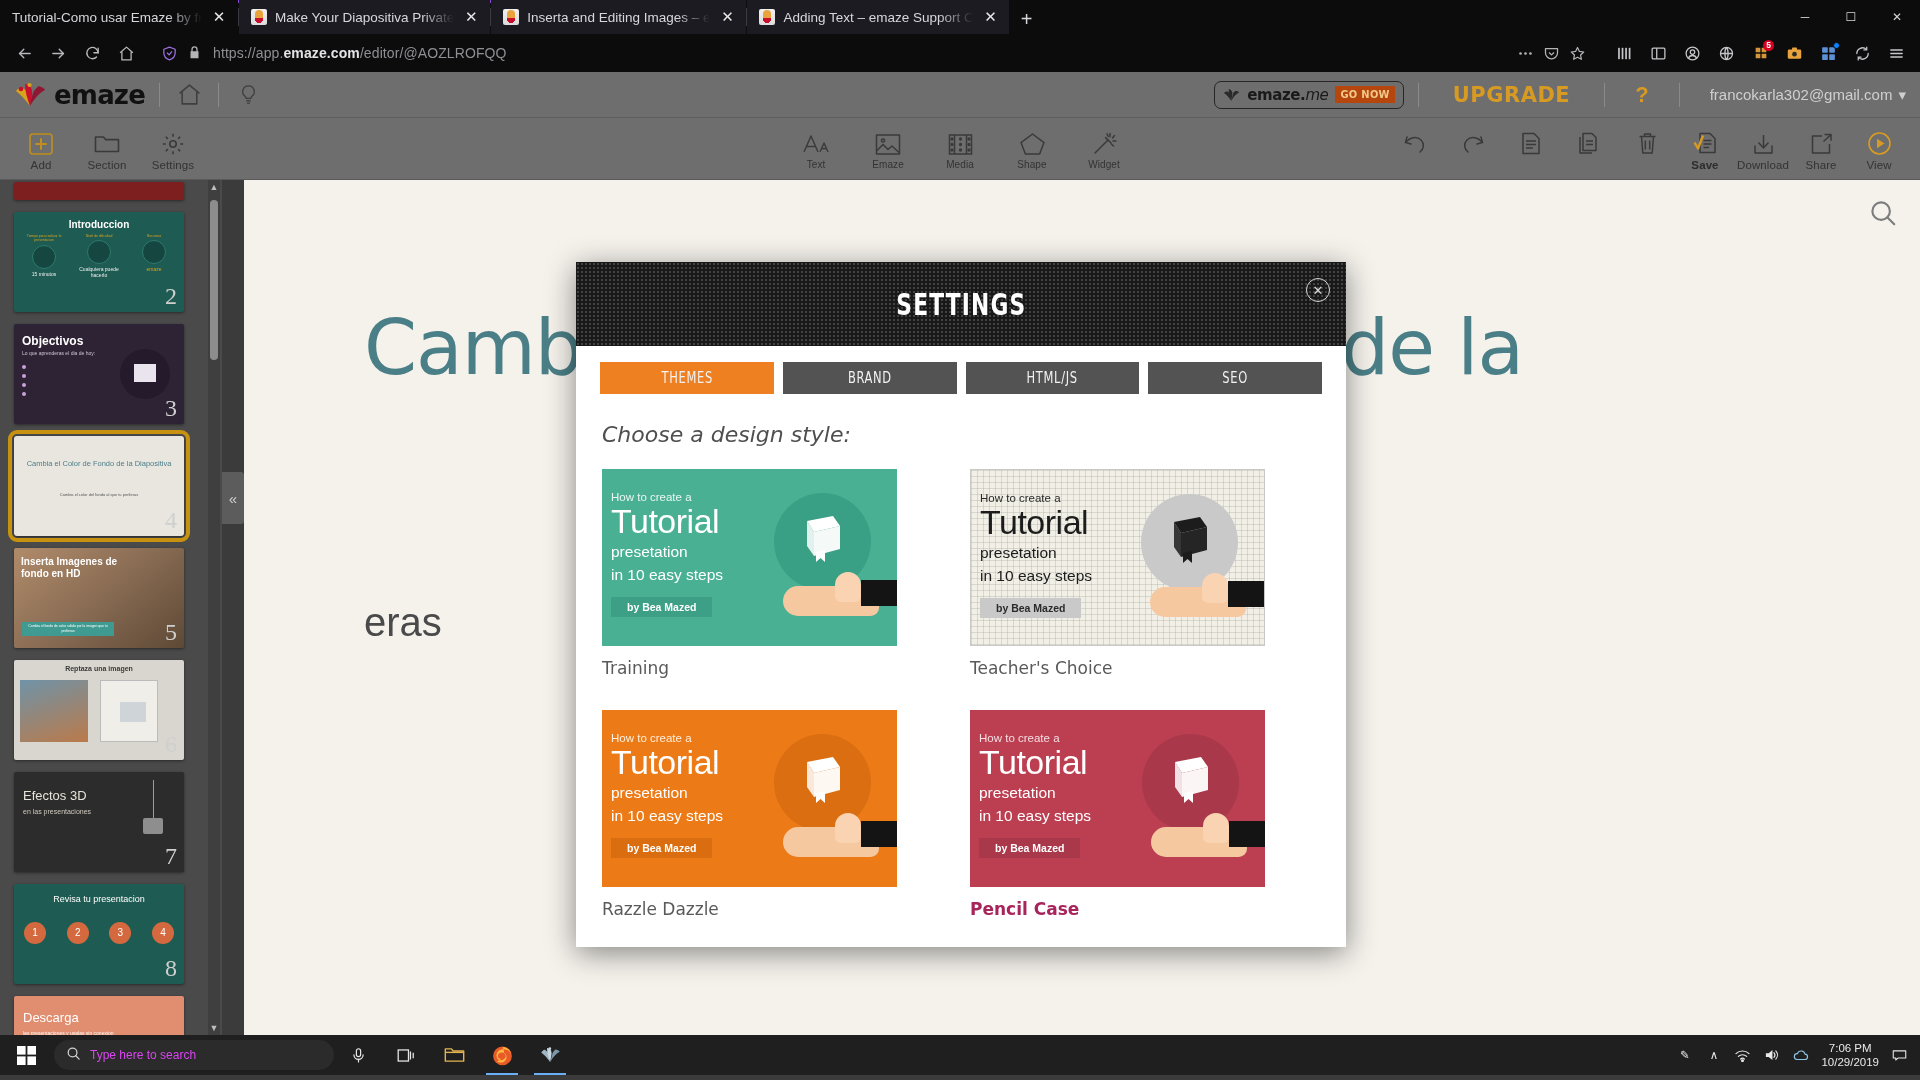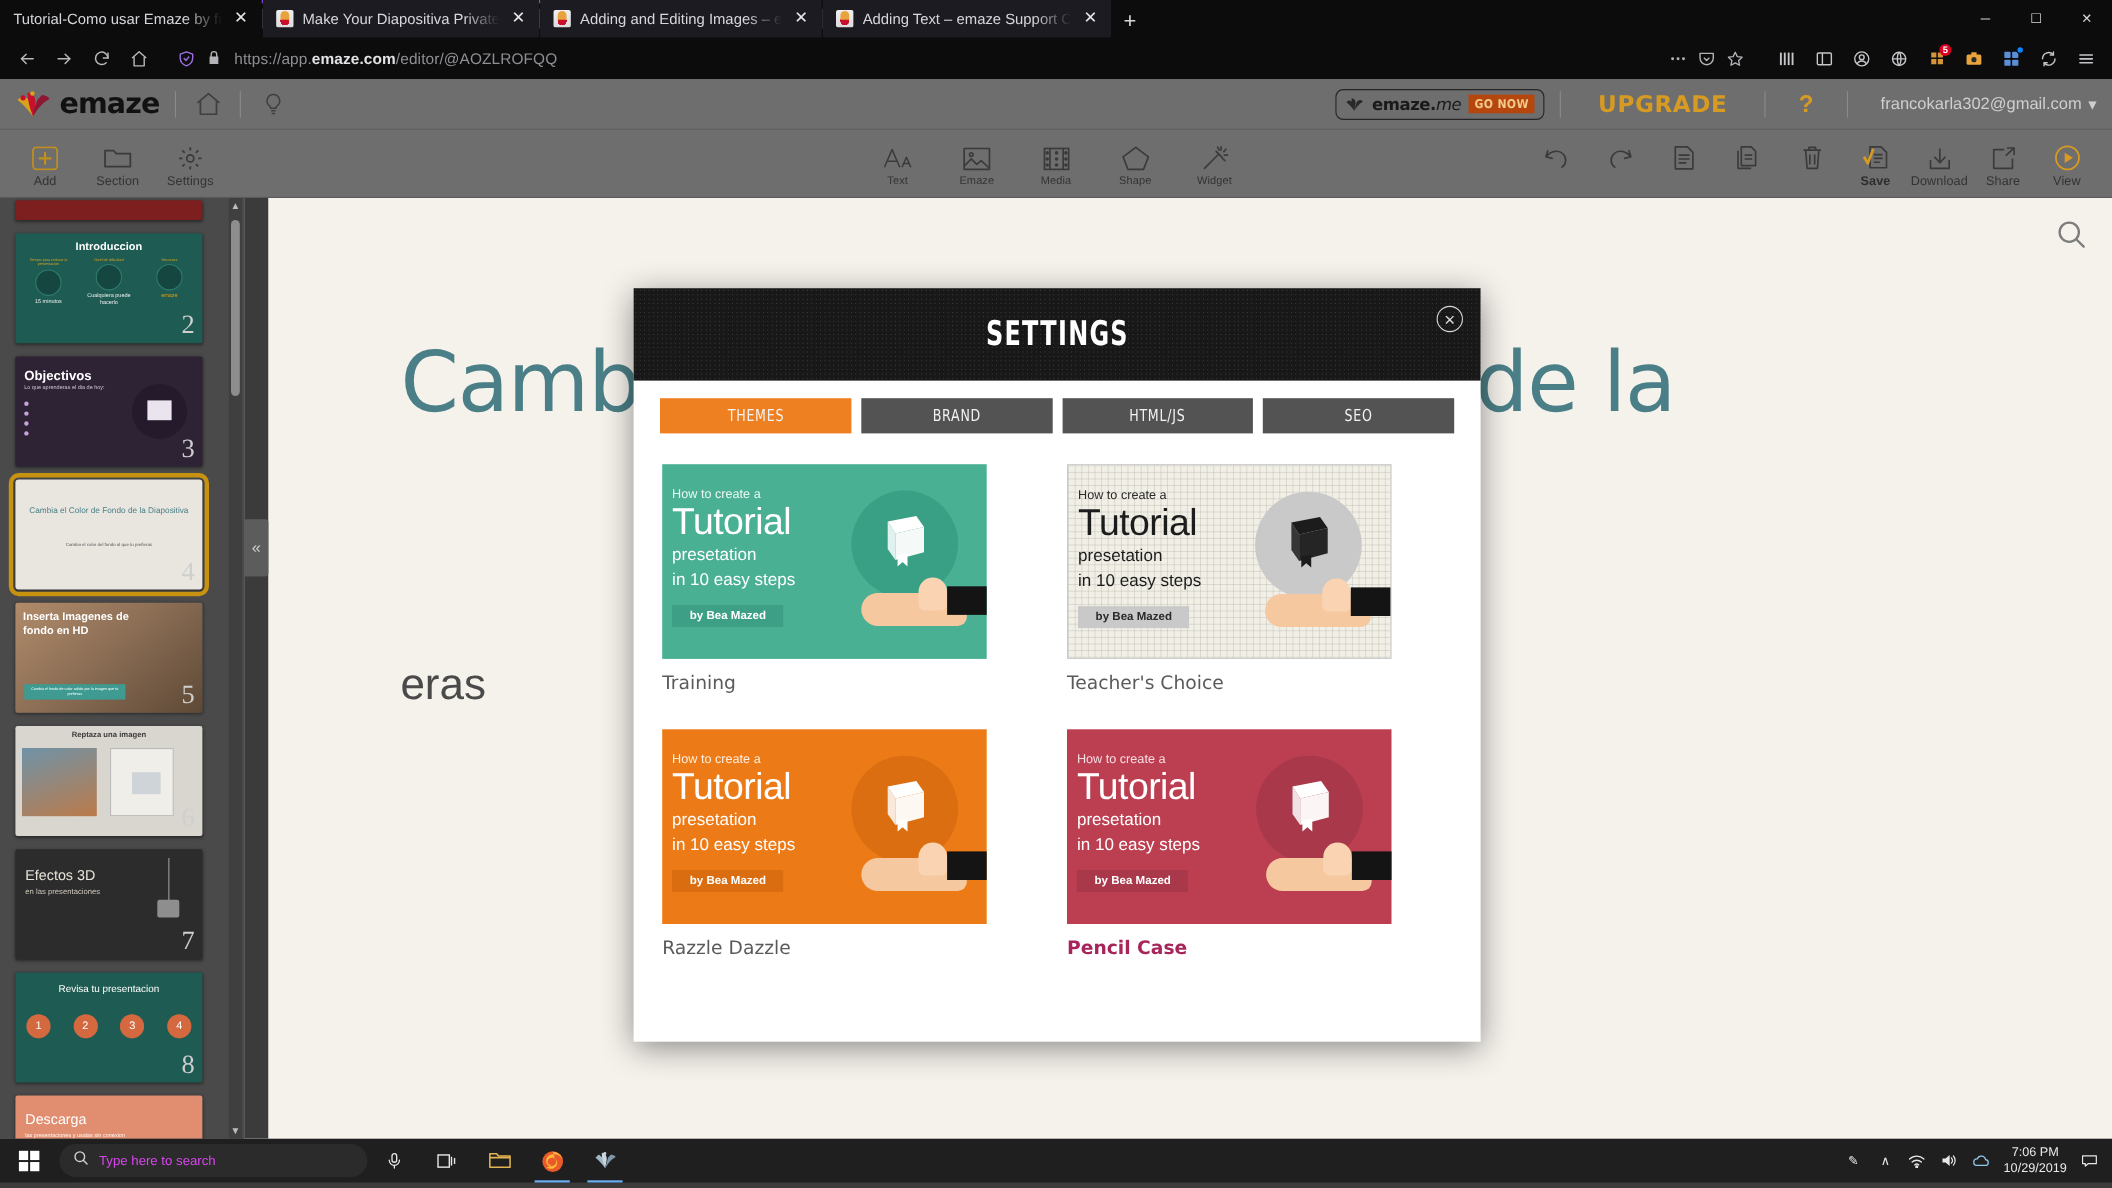--- a/index.html
+++ b/index.html
@@ -348,21 +348,21 @@
 
     <div class="tab inactive">
       <span class="favicon"></span>
       <span class="tab-title">Make Your Diapositiva Private</span>
       <span class="tab-close">✕</span>
     </div>
     <div class="tab-divider"></div>
 
     <div class="tab inactive">
       <span class="favicon"></span>
-      <span class="tab-title">Adding and Editing Images – e</span>
+      <span class="tab-title">Inserta and Editing Images – e</span>
       <span class="tab-close">✕</span>
     </div>
     <div class="tab-divider"></div>
 
     <div class="tab inactive">
       <span class="favicon"></span>
       <span class="tab-title">Adding Text – emaze Support C</span>
       <span class="tab-close">✕</span>
     </div>
 
@@ -862,20 +862,21 @@
         </div>
       <div class="mtab">
           <span>HTML/JS</span>
         </div>
       <div class="mtab">
           <span>SEO</span>
         </div>
     </div>
 
     <div id="modal-body">
+      <div id="choose-label">Choose a design style:</div>
       <div id="theme-grid">
           <div class="theme-cell">
             <div class="theme-card" style="background:#4ab093;">
               <div class="tc-circle" style="background:#3aa085"></div>
               <div class="tc-book"><svg width="46" height="50" viewBox="0 0 46 50" fill="#ffffff">
                   <path d="M8 6 L34 1 L41 11 L15 17 Z"></path>
                   <path d="M8 6 L15 17 L15 41 L8 31 Z" opacity=".85"></path>
                   <path d="M15 17 L41 11 L41 34 L15 41 Z" opacity=".95"></path>
                   <path d="M17 37 L26 35 L26 47 L21.5 43 L17 47 Z"></path>
                 </svg></div>

